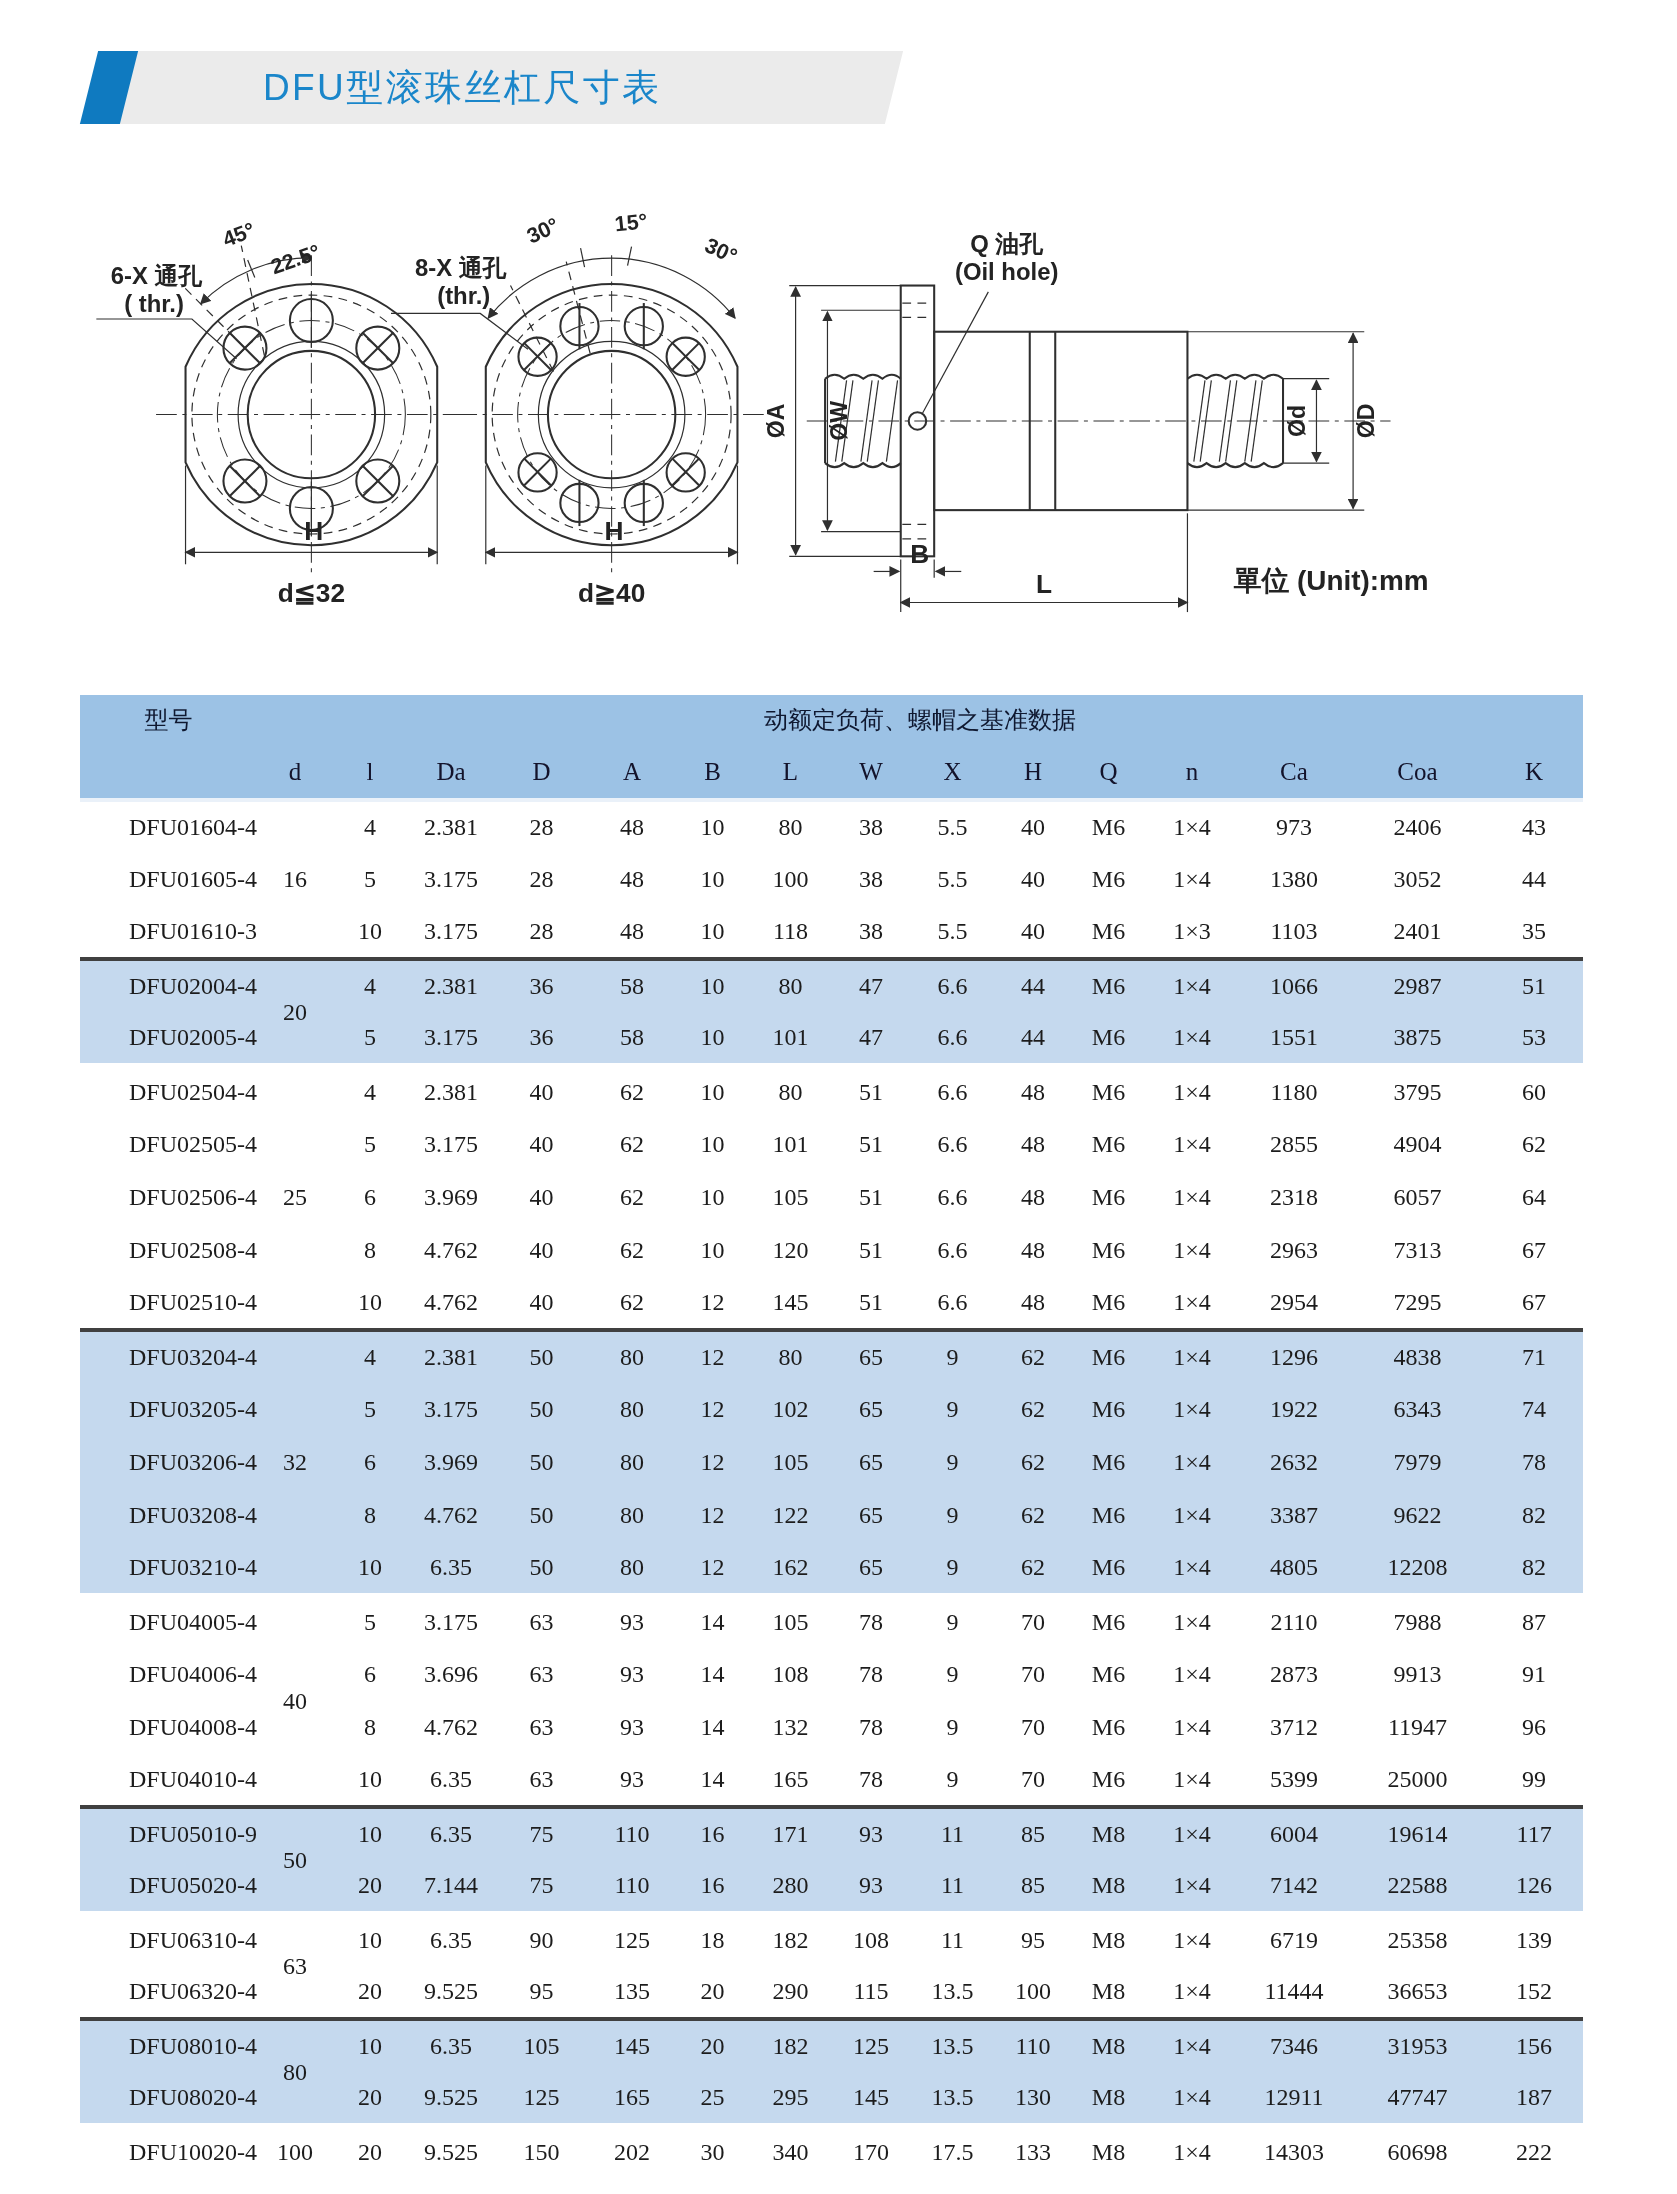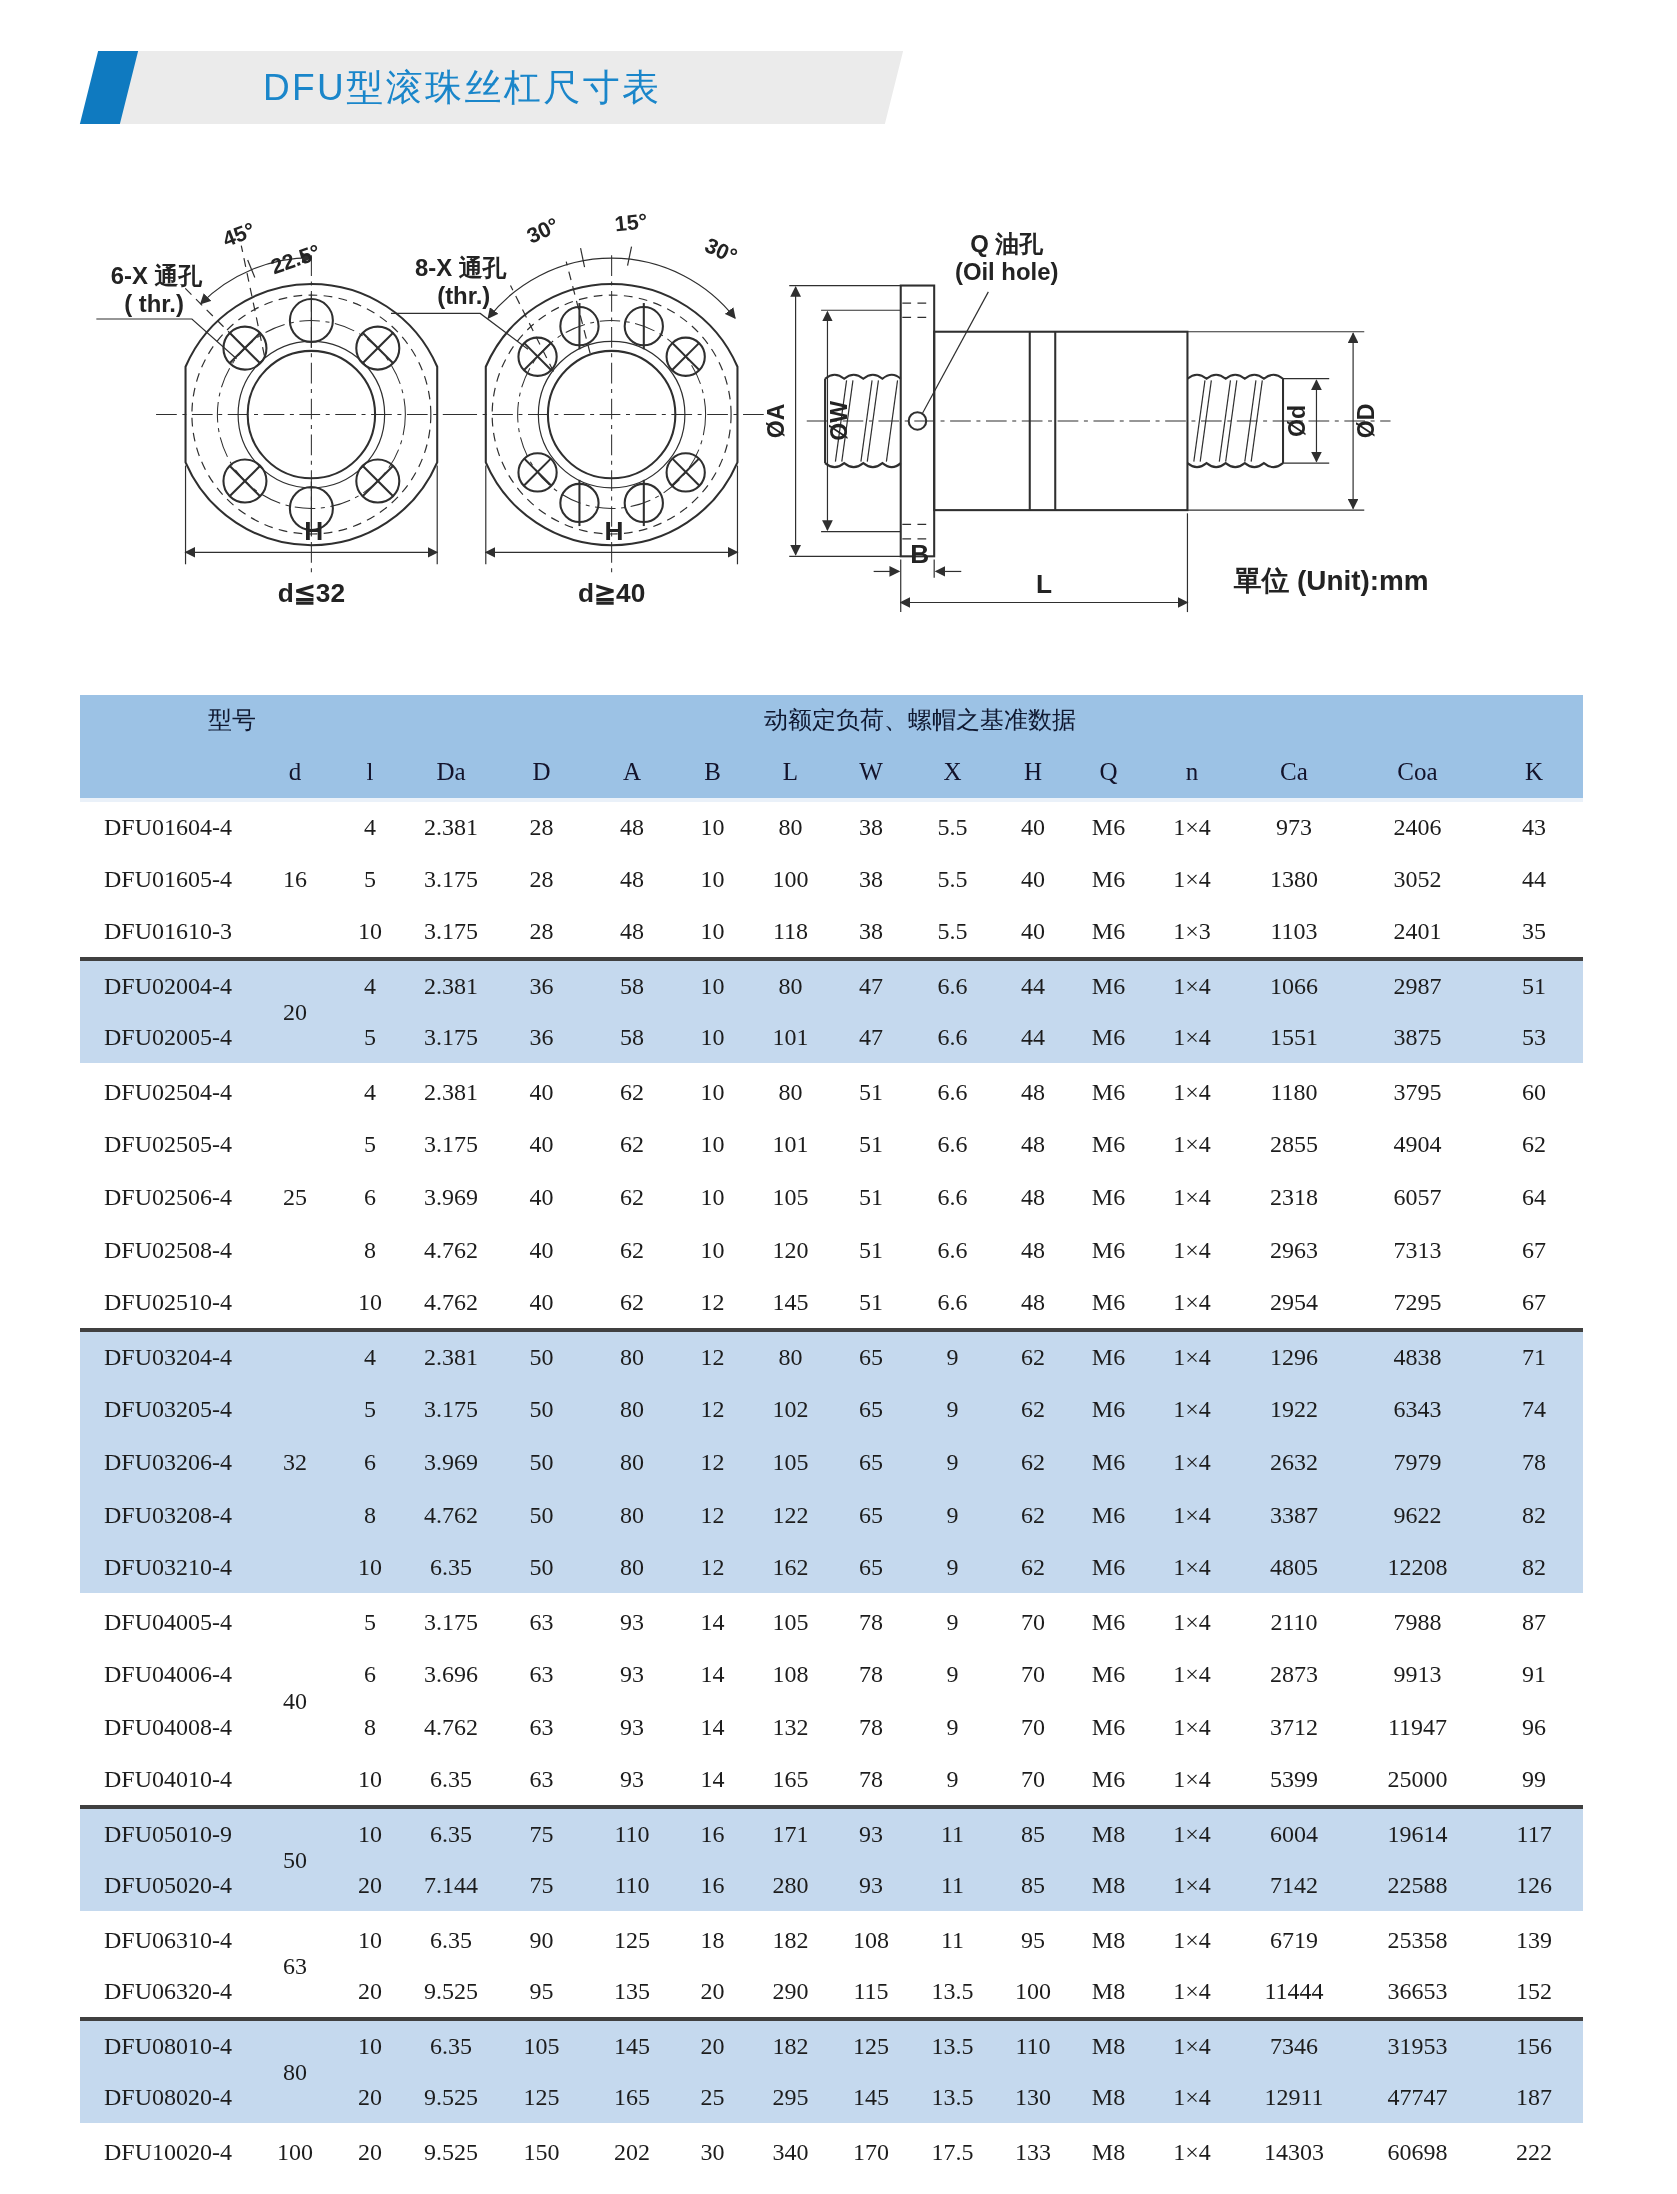--- a/index.html
+++ b/index.html
@@ -33,25 +33,25 @@
   .legend{position:absolute;left:82px;top:642px;font-size:30px;color:#000;
           font-family:"Liberation Serif",serif;white-space:nowrap;}
 
   
   table.dims{position:absolute;left:80px;top:695px;width:1502px;border-collapse:collapse;
              table-layout:fixed;font-size:24px;color:#1c1c1c;}
   table.dims th{font-weight:normal;}
   thead tr.hr1 th{background:#9cc2e5;height:48px;font-size:24px;color:#0f1830;}
   thead tr.hr2 th{background:#9cc2e5;height:51px;font-size:25px;color:#13132b;
                   text-align:center;border-bottom:4.8px solid #eaf1f9;}
-  th.model-head{text-align:right;margin-top:44px;}
+  th.model-head{text-align:center;margin-top:44px;}
   th.data-title{text-align:center;}
   tbody tr{height:53px;}
   tbody td{text-align:center;vertical-align:middle;padding:0;}
-  td.model{text-align:left;padding-left:24px;}
+  td.model{text-align:right;padding-left:24px;}
   tbody.shade{border-top:4px solid #404040;border-bottom:4px solid #ffffff;font-family:Liberation Serif, serif;}
   tbody.shade td{background:#c5d9ee;}
 </style>
 </head>
 <body>
 
 <div class="page">
 
   <div class="banner-bg"></div>
   <div class="banner-accent"></div>

